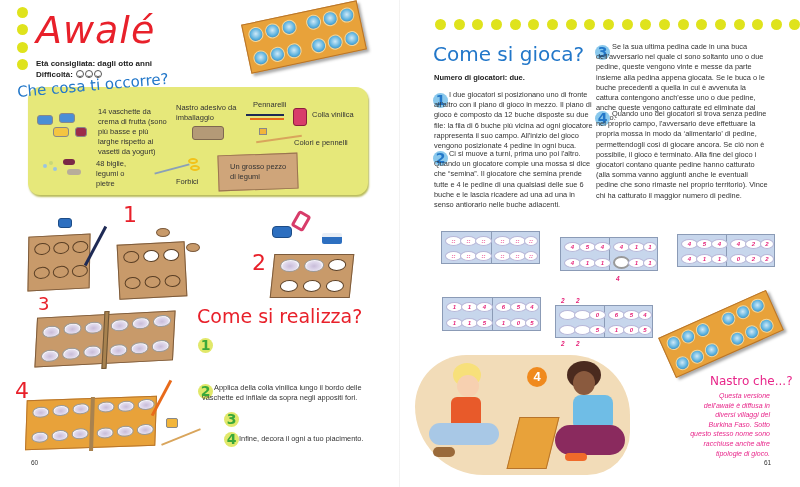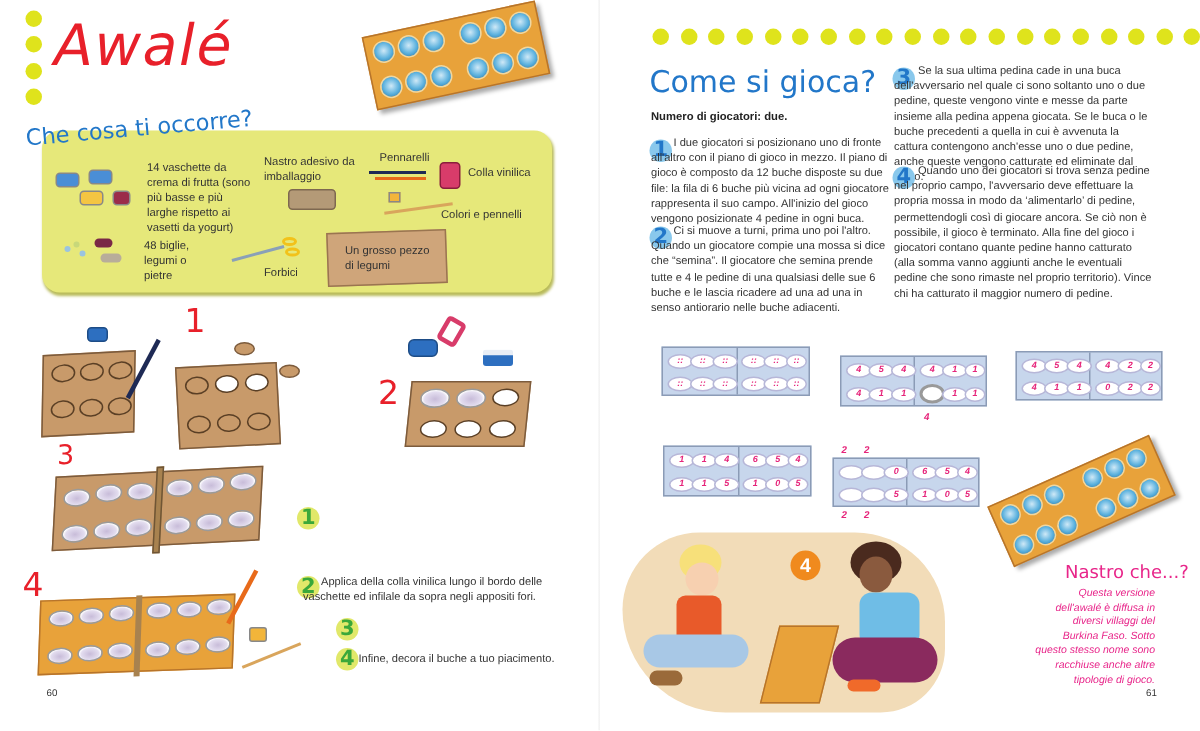--- a/index.html
+++ b/index.html
@@ -62,20 +62,27 @@
 
 <div class="page page-left">
 
   <div class="dot" style="left:17px;top:7px"></div>
   <div class="dot" style="left:17px;top:24px"></div>
   <div class="dot" style="left:17px;top:42px"></div>
   <div class="dot" style="left:17px;top:59px"></div>
 
   <div class="abs title-awale">Awalé</div>
 
+  <div class="abs meta">
+    <div>Età consigliata: dagli otto anni</div>
+    <div>
+      <span>Difficoltà:</span>
+      <span class="smiley"></span><span class="smiley"></span><span class="smiley"></span>
+    </div>
+  </div>
 
   <div class="board-orange" style="left:245px;top:12px;width:118px;height:50px;transform:rotate(-12deg);box-shadow:2px 3px 3px #aaa;">
     <div class="hole" style="left:4px;top:4px;width:15px;height:15px"></div>
     <div class="hole" style="left:21px;top:4px;width:15px;height:15px"></div>
     <div class="hole" style="left:38px;top:4px;width:15px;height:15px"></div>
     <div class="hole" style="left:4px;top:28px;width:15px;height:15px"></div>
     <div class="hole" style="left:21px;top:28px;width:15px;height:15px"></div>
     <div class="hole" style="left:38px;top:28px;width:15px;height:15px"></div>
     <div class="hole" style="left:63px;top:4px;width:15px;height:15px"></div>
     <div class="hole" style="left:80px;top:4px;width:15px;height:15px"></div>
@@ -199,30 +206,31 @@
     <div class="cup" style="left:45px;top:29px;width:17px;height:11px"></div>
     <div class="cup" style="left:70px;top:29px;width:17px;height:11px"></div>
     <div class="cup" style="left:90px;top:28px;width:17px;height:11px"></div>
     <div class="cup" style="left:110px;top:27px;width:17px;height:11px"></div>
     <div style="position:absolute;left:63px;top:-2px;width:4px;height:54px;background:#a8824f"></div>
   </div>
   <div class="abs" style="left:160px;top:378px;width:3px;height:40px;background:#e86a1a;transform:rotate(28deg)"></div>
   <div class="abs" style="left:166px;top:418px;width:12px;height:10px;background:#f2b53a;border:1px solid #888;border-radius:2px"></div>
   <div class="abs" style="left:160px;top:436px;width:42px;height:2px;background:#d9a55c;transform:rotate(-22deg)"></div>
 
+  <div class="abs section-title-realizza handwritten-red">Come si realizza?</div>
 
   <div class="num-badge nb-green" style="left:198px;top:338px">1</div>
 
   <div class="num-badge nb-green" style="left:198px;top:384px">2</div>
   <div class="abs body-text" style="left:202px;top:383px;width:172px;text-indent:12px">Applica della colla vinilica lungo il bordo delle vaschette ed infilale da sopra negli appositi fori.</div>
 
   <div class="num-badge nb-green" style="left:224px;top:412px">3</div>
 
   <div class="num-badge nb-green" style="left:224px;top:432px">4</div>
-  <div class="abs body-text" style="left:239px;top:434px;width:150px">Infine, decora il buche a tuo piacimento.</div>
+  <div class="abs body-text" style="left:239px;top:434px;width:150px">Infine, decora il ogni a tuo piacimento.</div>
 
   <div class="pagenum" style="left:31px;top:459px">60</div>
 </div>
 
 <div class="spine"></div>
 
 <div class="page page-right">
 
   <div id="dotrow">
     <div class="dot" style="left:35px;top:19px"></div>

